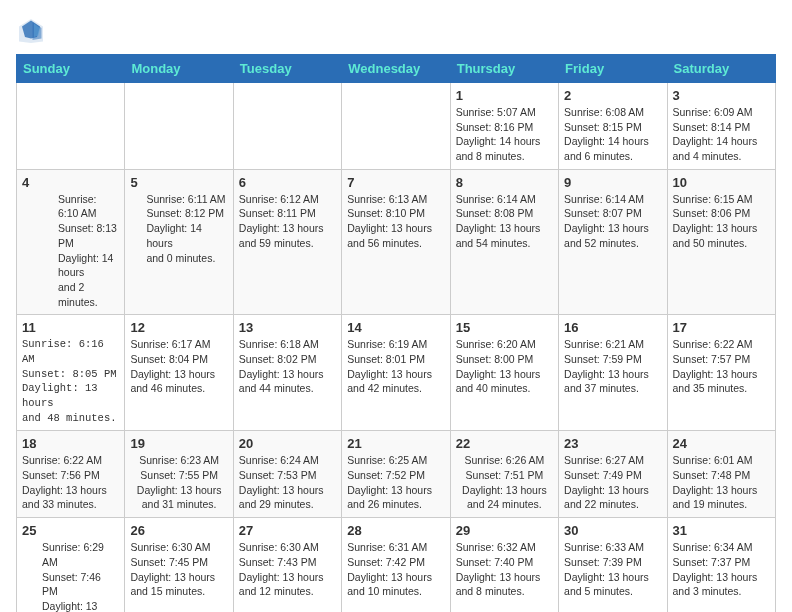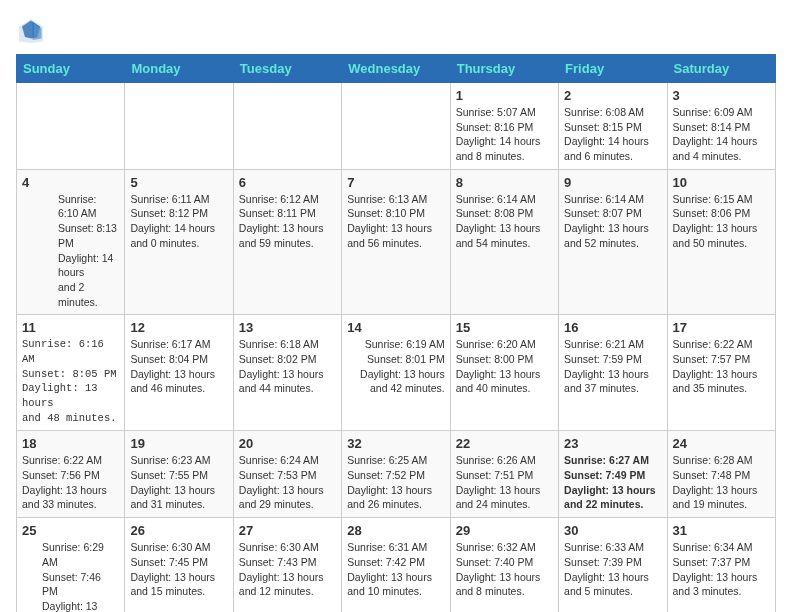--- a/index.html
+++ b/index.html
@@ -153,21 +153,21 @@
       <tr class="row-alt">
         <td>
           <span class="day-num">4</span>
           <div class="day-info" style="white-space: pre-line; margin-left: 36px;">Sunrise: 6:10 AM
 Sunset: 8:13 PM
 Daylight: 14 hours
 and 2 minutes.</div>
         </td>
         <td>
           <span class="day-num">5</span>
-          <div class="day-info" style="white-space: pre-line;">Sunrise: 6:11 AM
+          <div class="day-info" style="white-space: pre-line; margin-left: 16px;">Sunrise: 6:11 AM
 Sunset: 8:12 PM
 Daylight: 14 hours
 and 0 minutes.</div>
         </td>
         <td>
           <span class="day-num">6</span>
           <div class="day-info" style="white-space: pre-line;">Sunrise: 6:12 AM
 Sunset: 8:11 PM
 Daylight: 13 hours
 and 59 minutes.</div>
@@ -218,21 +218,21 @@
         </td>
         <td>
           <span class="day-num">13</span>
           <div class="day-info" style="white-space: pre-line;">Sunrise: 6:18 AM
 Sunset: 8:02 PM
 Daylight: 13 hours
 and 44 minutes.</div>
         </td>
         <td>
           <span class="day-num">14</span>
-          <div class="day-info" style="white-space: pre-line; text-align: right;">Sunrise: 6:19 AM
+          <div class="day-info" style="white-space: pre-line;">Sunrise: 6:19 AM
 Sunset: 8:01 PM
 Daylight: 13 hours
 and 42 minutes.</div>
         </td>
         <td>
           <span class="day-num">15</span>
           <div class="day-info" style="white-space: pre-line;">Sunrise: 6:20 AM
 Sunset: 8:00 PM
 Daylight: 13 hours
 and 40 minutes.</div>
@@ -255,56 +255,56 @@
       <tr class="row-alt">
         <td>
           <span class="day-num">18</span>
           <div class="day-info" style="white-space: pre-line;">Sunrise: 6:22 AM
 Sunset: 7:56 PM
 Daylight: 13 hours
 and 33 minutes.</div>
         </td>
         <td>
           <span class="day-num">19</span>
-          <div class="day-info" style="white-space: pre-line;">Sunrise: 6:23 AM
+          <div class="day-info" style="white-space: pre-line; text-align: center;">Sunrise: 6:23 AM
 Sunset: 7:55 PM
 Daylight: 13 hours
 and 31 minutes.</div>
         </td>
         <td>
           <span class="day-num">20</span>
           <div class="day-info" style="white-space: pre-line;">Sunrise: 6:24 AM
 Sunset: 7:53 PM
 Daylight: 13 hours
 and 29 minutes.</div>
         </td>
         <td>
-          <span class="day-num">32</span>
+          <span class="day-num">21</span>
           <div class="day-info" style="white-space: pre-line;">Sunrise: 6:25 AM
 Sunset: 7:52 PM
 Daylight: 13 hours
 and 26 minutes.</div>
         </td>
         <td>
           <span class="day-num">22</span>
-          <div class="day-info" style="white-space: pre-line;">Sunrise: 6:26 AM
+          <div class="day-info" style="white-space: pre-line; text-align: center;">Sunrise: 6:26 AM
 Sunset: 7:51 PM
 Daylight: 13 hours
 and 24 minutes.</div>
         </td>
         <td>
           <span class="day-num">23</span>
-          <div class="day-info" style="white-space: pre-line; font-weight: bold;">Sunrise: 6:27 AM
+          <div class="day-info" style="white-space: pre-line;">Sunrise: 6:27 AM
 Sunset: 7:49 PM
 Daylight: 13 hours
 and 22 minutes.</div>
         </td>
         <td>
           <span class="day-num">24</span>
-          <div class="day-info" style="white-space: pre-line;">Sunrise: 6:28 AM
+          <div class="day-info" style="white-space: pre-line;">Sunrise: 6:01 AM
 Sunset: 7:48 PM
 Daylight: 13 hours
 and 19 minutes.</div>
         </td>
       </tr>
       <tr>
         <td>
           <span class="day-num">25</span>
           <div class="day-info" style="white-space: pre-line; margin-left: 20px;">Sunrise: 6:29 AM
 Sunset: 7:46 PM

